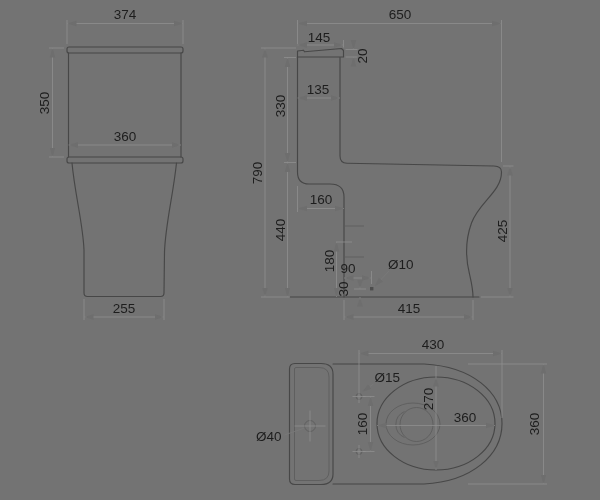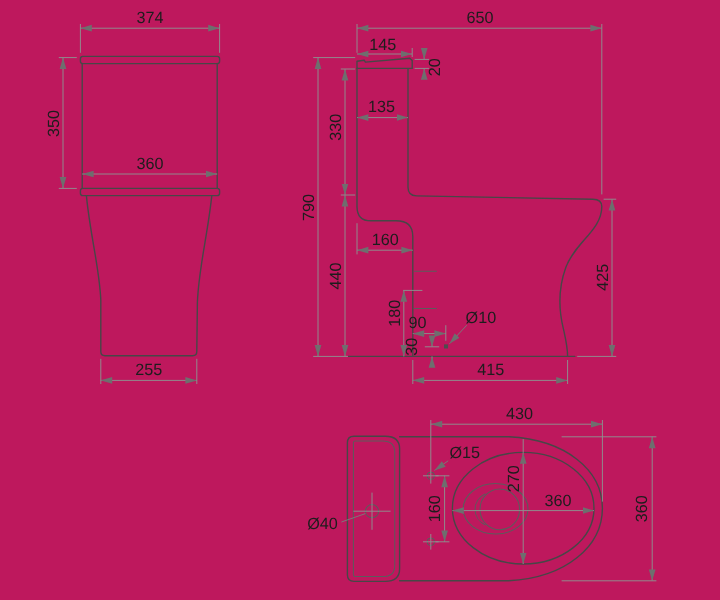--- a/index.html
+++ b/index.html
@@ -1,19 +1,19 @@
 <!DOCTYPE html>
 <html><head>
 <meta charset="utf-8">
 <style>
   html, body { margin: 0; padding: 0; background: #ffffff; }
   .stage {
     position: relative;
     width: 600px; height: 500px;
-    background: #be185d;
+    background: #737373;
     font-family: "Liberation Sans", sans-serif;
   }
   svg { display: block; }
   .out  { stroke: #474747; stroke-width: 1.15; fill: none; stroke-linejoin: round; stroke-linecap: round; }
   .thin { stroke: #5c5c5c; stroke-width: 0.85; fill: none; }
   .dim  { stroke: #8f8f8f; stroke-width: 0.8; fill: none; }
   .lead { stroke: #7a7a7a; stroke-width: 0.8; fill: none; }
   text  { font-family: "Liberation Sans", sans-serif; font-size: 13.5px; fill: #1d1d1d; }
 </style>
 </head>

